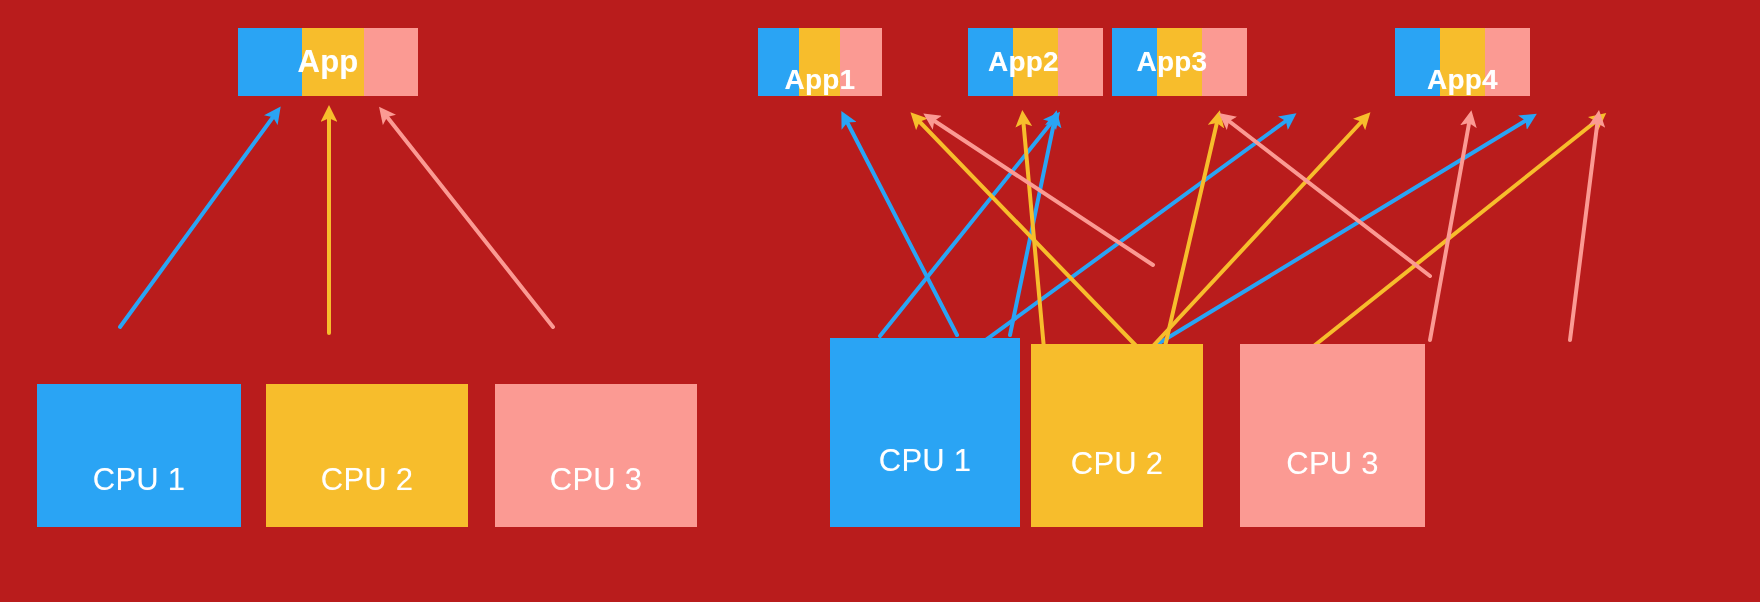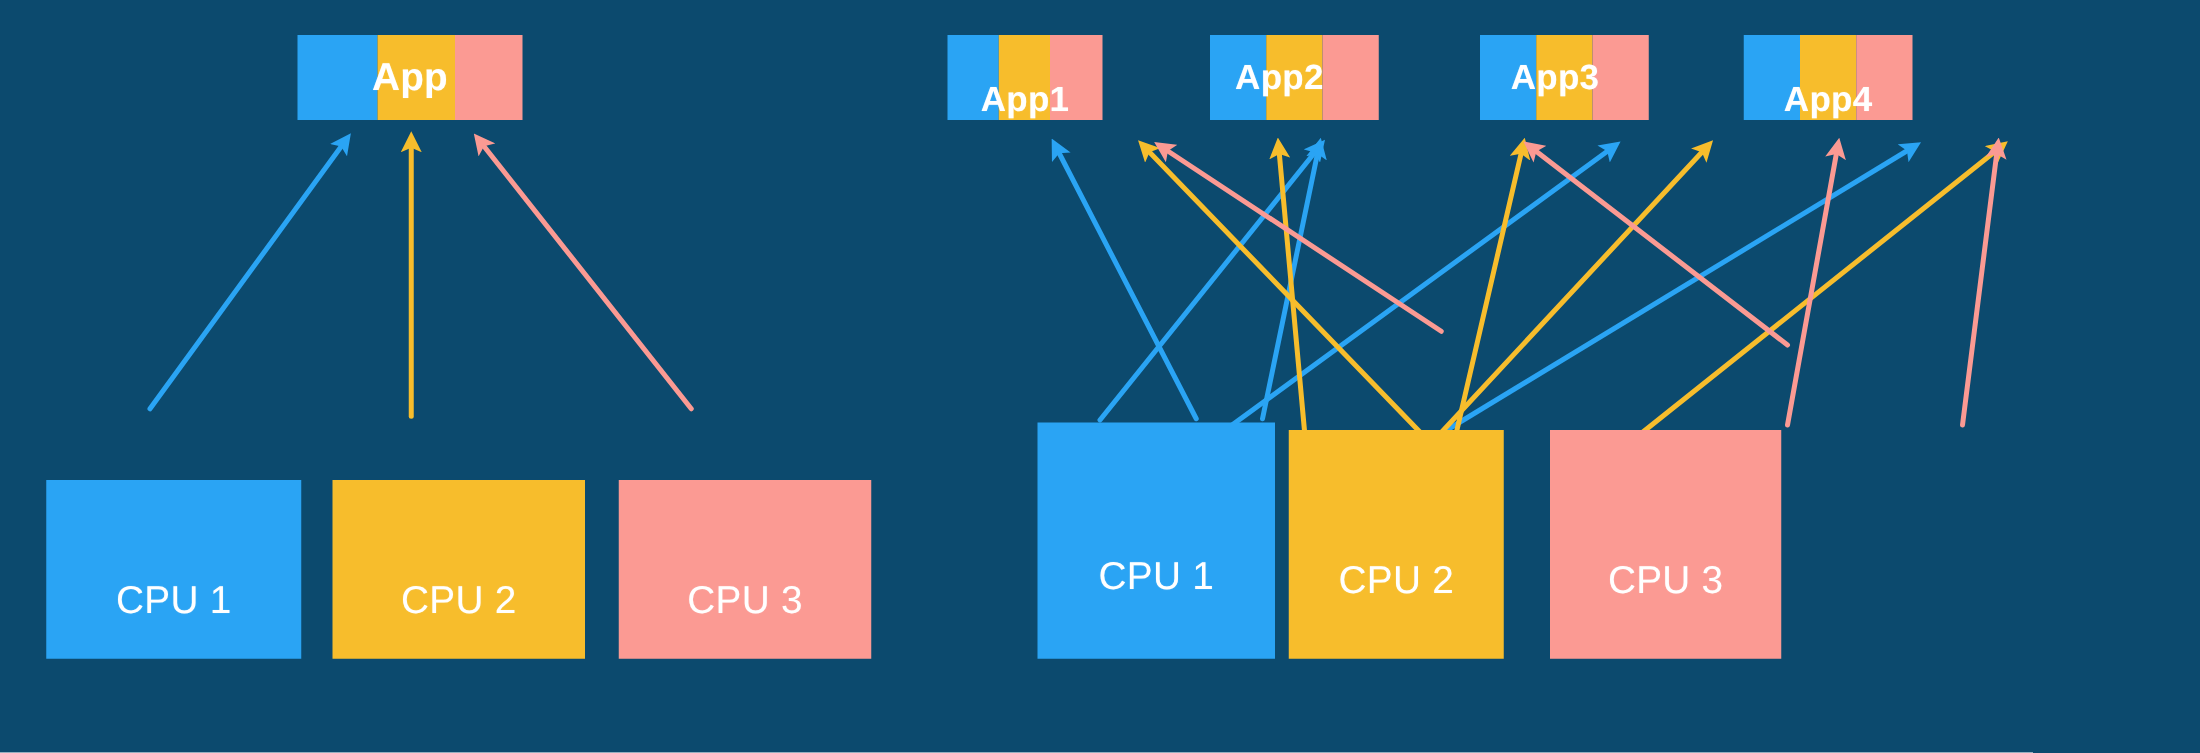--- a/index.html
+++ b/index.html
@@ -7,21 +7,21 @@
     padding: 0;
     background: #ffffff;
   }
   body {
     font-family: "Liberation Sans", sans-serif;
   }
   #stage {
     position: relative;
     width: 1760px;
     height: 602px;
-    background: #0c4a6e;
+    background: #b91c1c;
     overflow: hidden;
   }
   .arrows-layer {
     position: absolute;
     left: 0;
     top: 0;
     width: 1760px;
     height: 602px;
     pointer-events: none;
   }
@@ -125,21 +125,21 @@
         <div class="seg" style="background: rgb(247, 189, 44); left: 41px; width: 41px;"></div>
         <div class="seg" style="background: rgb(251, 154, 147); left: 82px; width: 42px;"></div>
         <span class="box-label">App1</span>
       </div>
       <div class="app-box small" style="left: 968px; top: 28px; width: 111px; height: 68px;">
         <div class="seg" style="background: rgb(42, 164, 244); left: 0px; width: 45px;"></div>
         <div class="seg" style="background: rgb(247, 189, 44); left: 45px; width: 45px;"></div>
         <div class="seg" style="background: rgb(251, 154, 147); left: 90px; width: 45px;"></div>
         <span class="box-label">App2</span>
       </div>
-      <div class="app-box small" style="left: 1184px; top: 28px; width: 120px; height: 68px;">
+      <div class="app-box small" style="left: 1112px; top: 28px; width: 120px; height: 68px;">
         <div class="seg" style="background: rgb(42, 164, 244); left: 0px; width: 45px;"></div>
         <div class="seg" style="background: rgb(247, 189, 44); left: 45px; width: 45px;"></div>
         <div class="seg" style="background: rgb(251, 154, 147); left: 90px; width: 45px;"></div>
         <span class="box-label">App3</span>
       </div>
       <div class="app-box small" style="left: 1395px; top: 28px; width: 135px; height: 68px; align-items: flex-end;">
         <div class="seg" style="background: rgb(42, 164, 244); left: 0px; width: 45px;"></div>
         <div class="seg" style="background: rgb(247, 189, 44); left: 45px; width: 45px;"></div>
         <div class="seg" style="background: rgb(251, 154, 147); left: 90px; width: 45px;"></div>
         <span class="box-label">App4</span>

